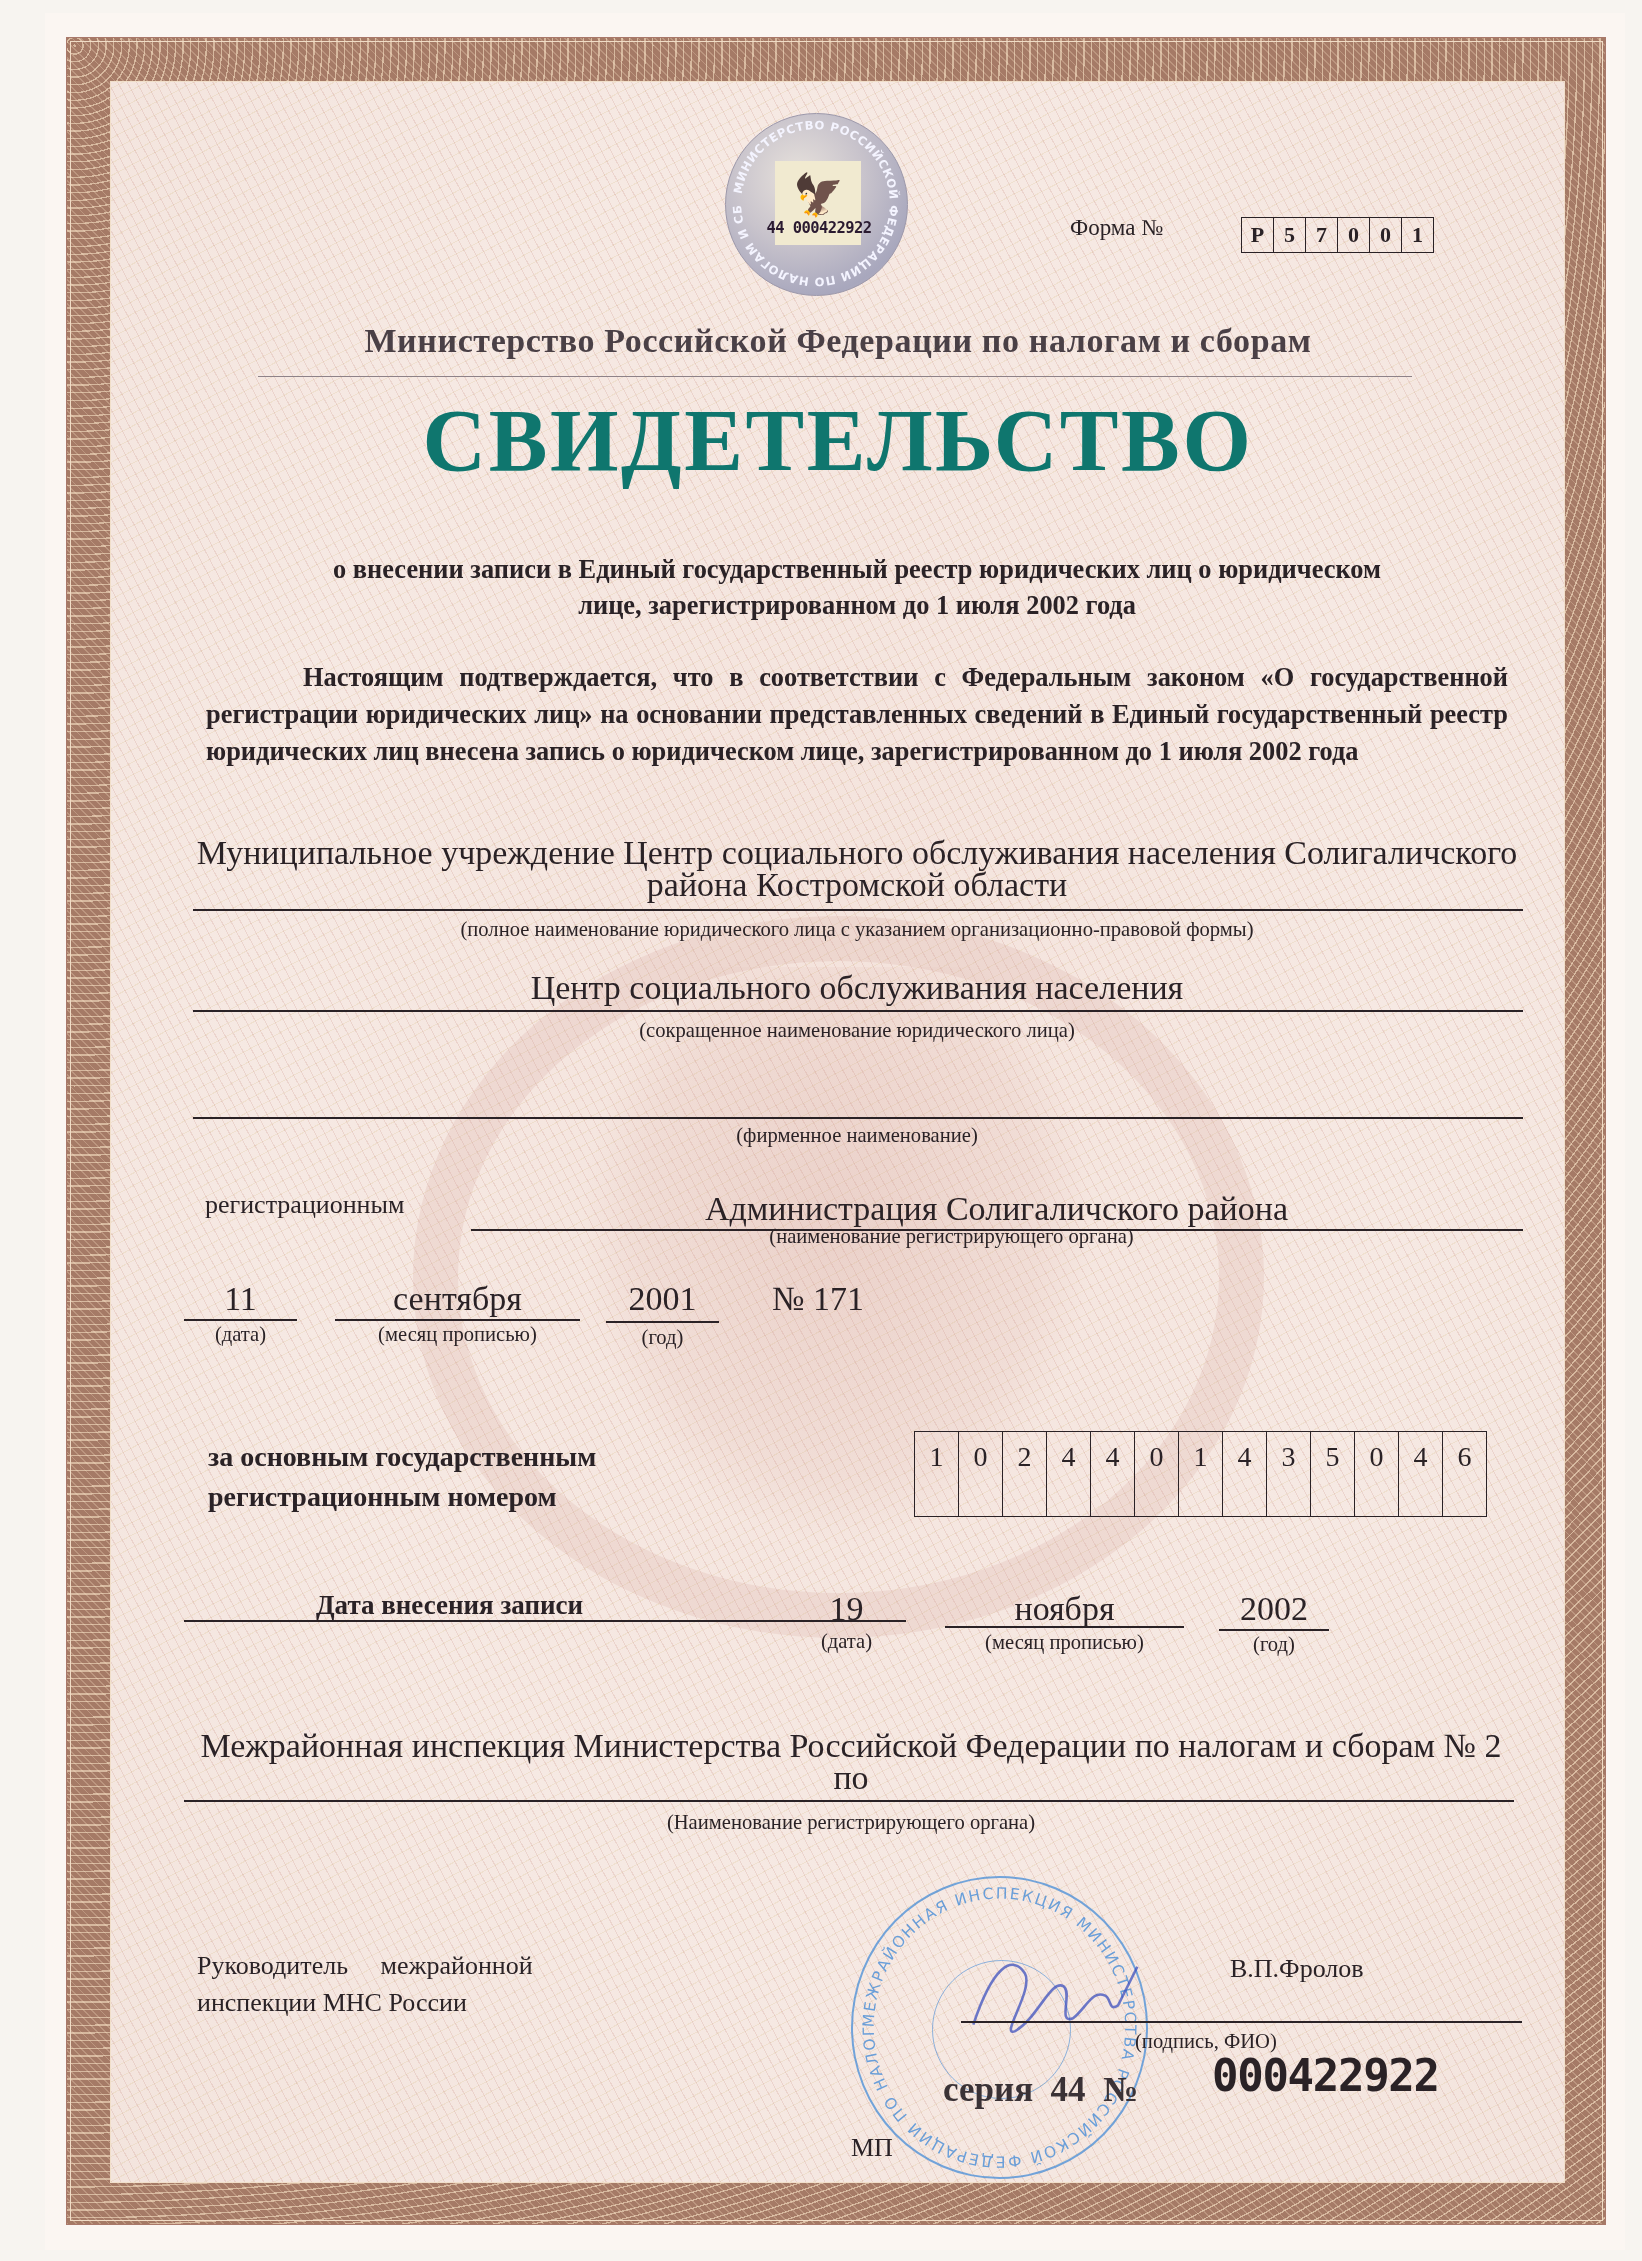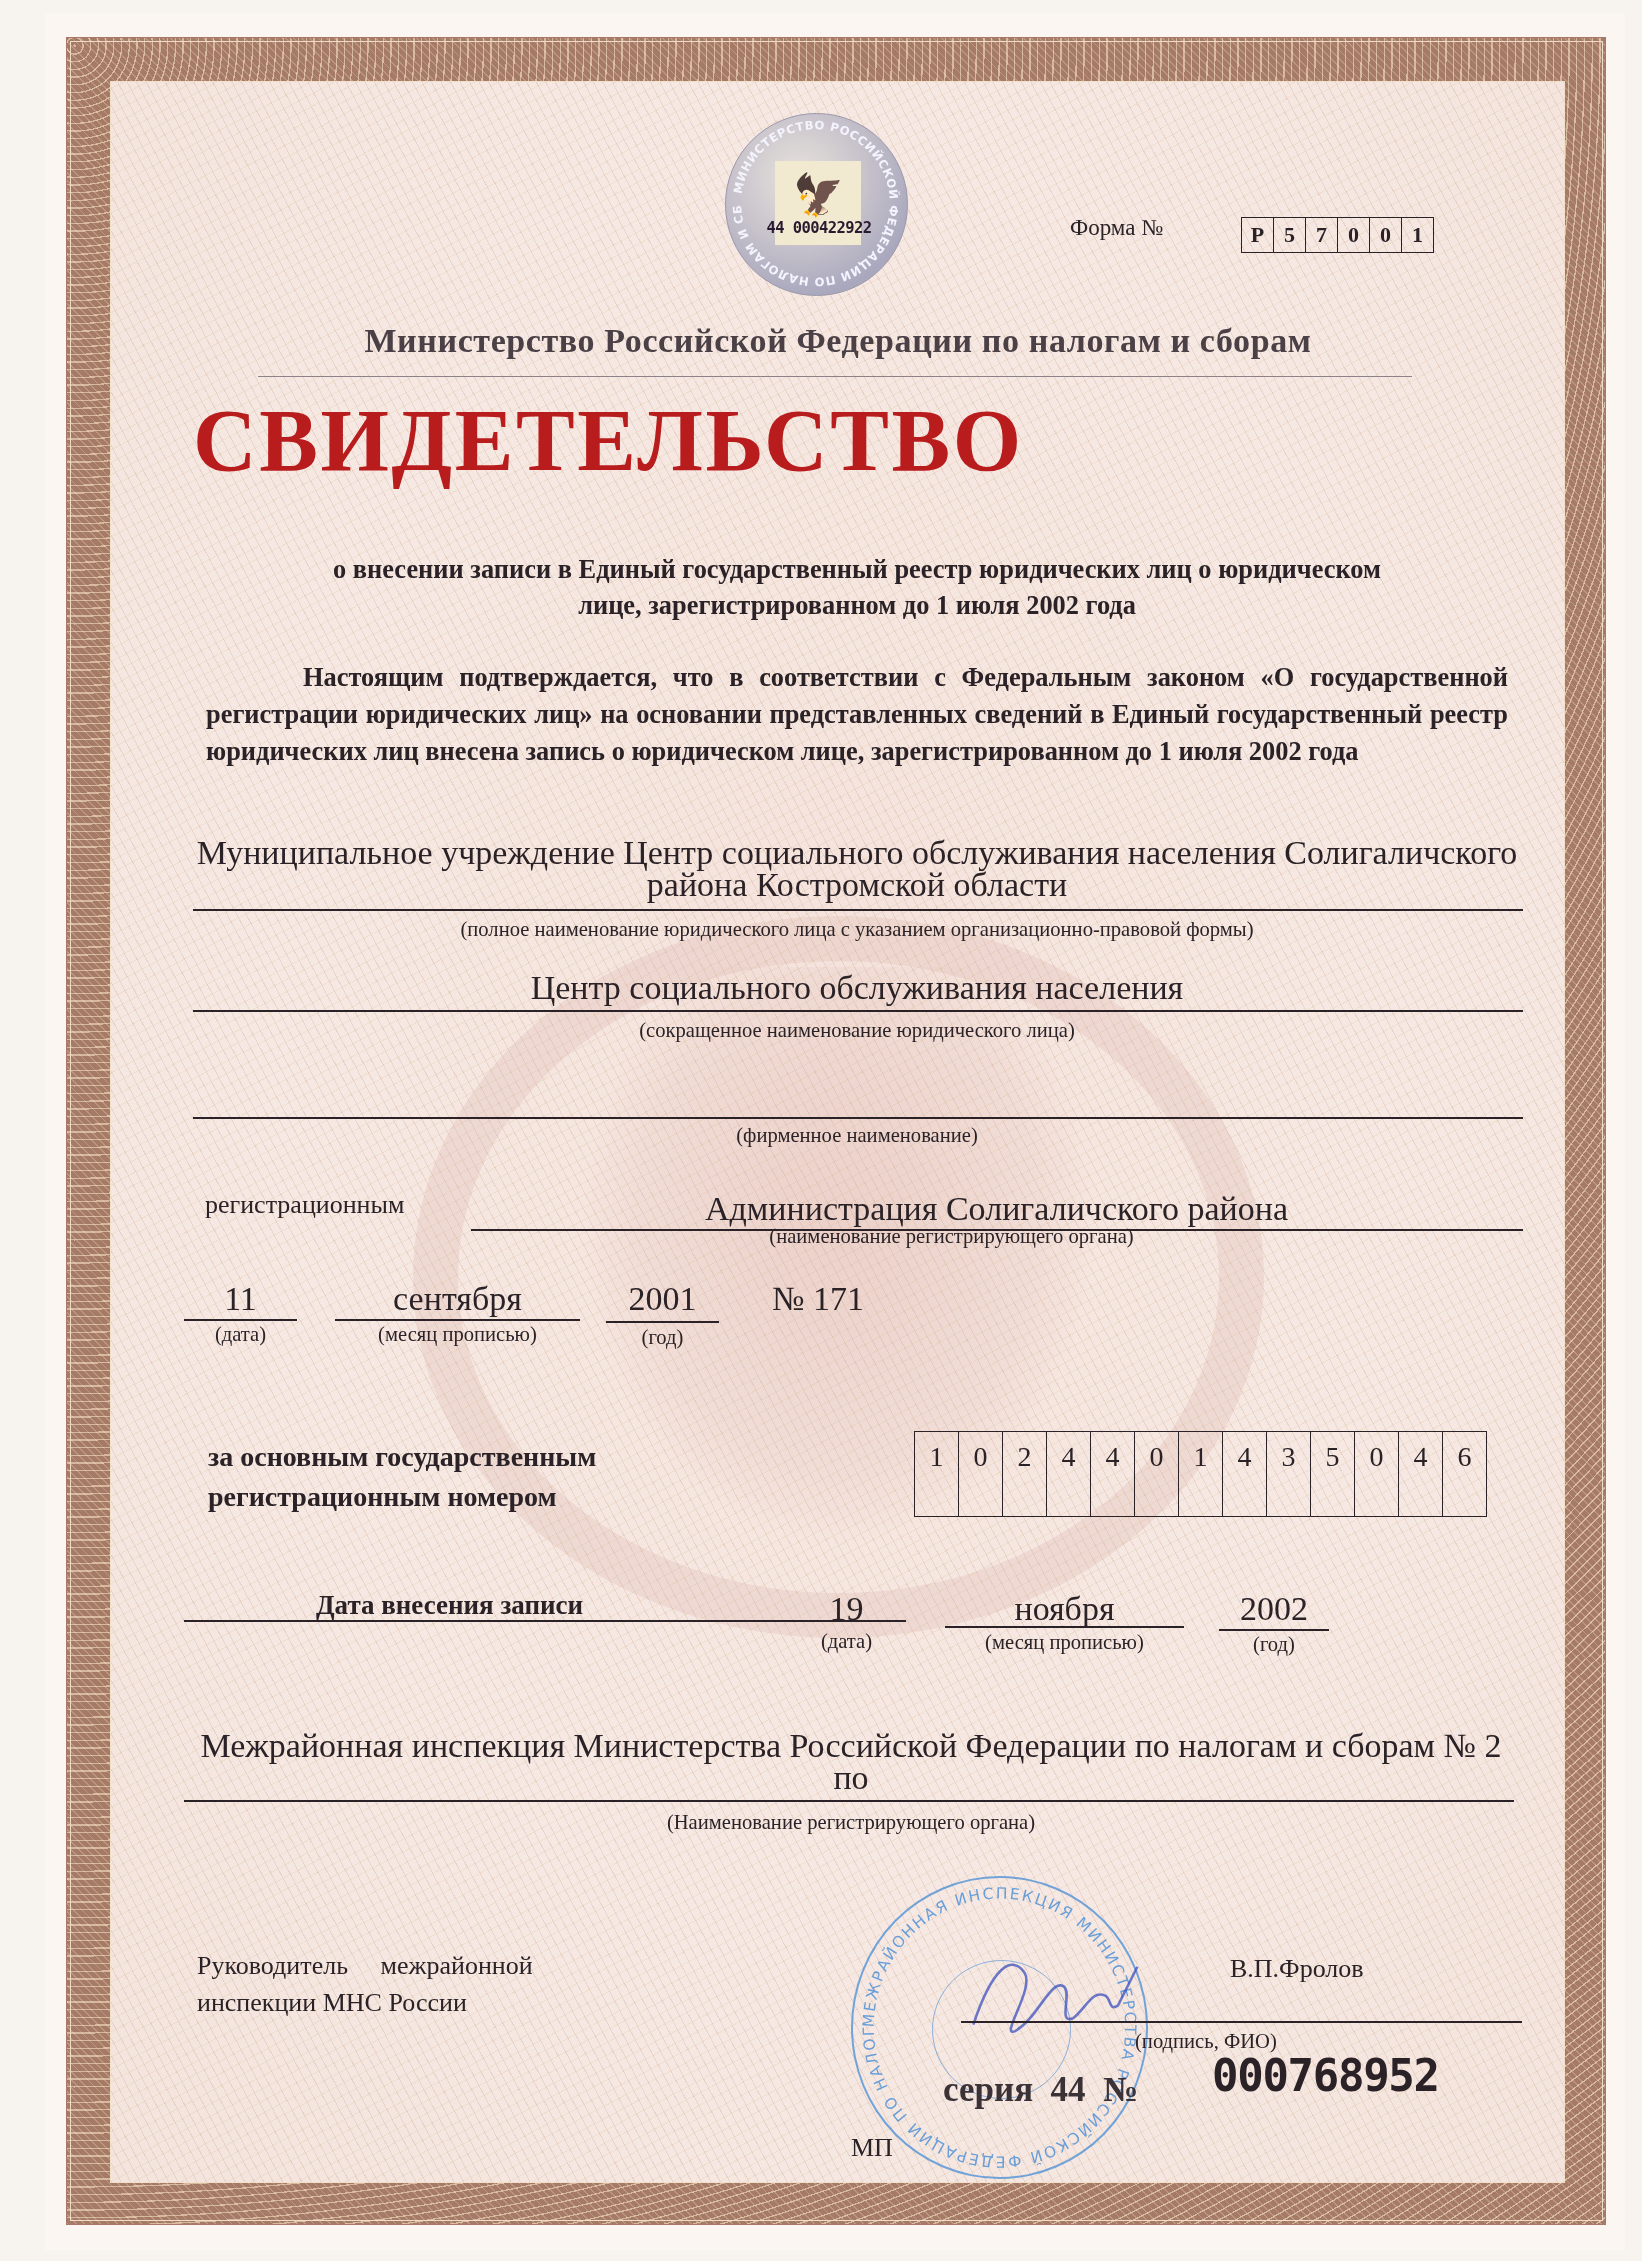--- a/index.html
+++ b/index.html
@@ -75,22 +75,22 @@
     width: 31px; height: 34px; line-height: 34px; text-align: center;
     font-size: 22px; font-weight: bold; border-left: 1.3px solid #2a2226;
   }
   .form-boxes span:first-child { border-left: none; }
   .ministry {
     left: 232px; top: 322px; width: 1212px; text-align: center;
     font-size: 34px; font-weight: bold; color: #4a4046; letter-spacing: 0.6px;
   }
   .ministry-rule { left: 258px; top: 376px; width: 1154px; height: 1.3px; background: #8e8288; }
   .title {
-    left: 193px; top: 390px; width: 1290px; 
-    font-size: 88px; font-weight: bold; color: #b91c1c; letter-spacing: 2.6px;
+    left: 193px; top: 390px; width: 1290px; text-align: center;
+    font-size: 88px; font-weight: bold; color: #0f766e; letter-spacing: 2.6px;
   }
   .subtitle {
     left: 206px; top: 551px; width: 1302px; text-align: center;
     font-size: 26.4px; font-weight: bold; line-height: 36px;
   }
   .body-text {
     left: 206px; top: 659px; width: 1302px; text-align: justify;
     font-size: 26.4px; font-weight: bold; line-height: 37px;
   }
   .body-text::first-line { }
@@ -260,15 +260,15 @@
 
 <div class="abs lbl" style="left:197px; top:1947px; line-height:37px;">
   <div style="white-space:pre;">Руководитель     межрайонной</div>
   <div>инспекции МНС России</div>
 </div>
 <div class="abs lbl" style="left:1230px; top:1954px;">В.П.Фролов</div>
 <div class="rule" style="left:961px; top:2021px; width:561px;"></div>
 <div class="abs caption" style="left:1135px; top:2030px;text-align:center;">(подпись, ФИО)</div>
 
 <div class="abs series" style="white-space:pre;">серия  44  №</div>
-<div class="abs series-num">000768952</div>
+<div class="abs series-num">000422922</div>
 <div class="abs mp">МП</div>
 
 
 </body></html>

